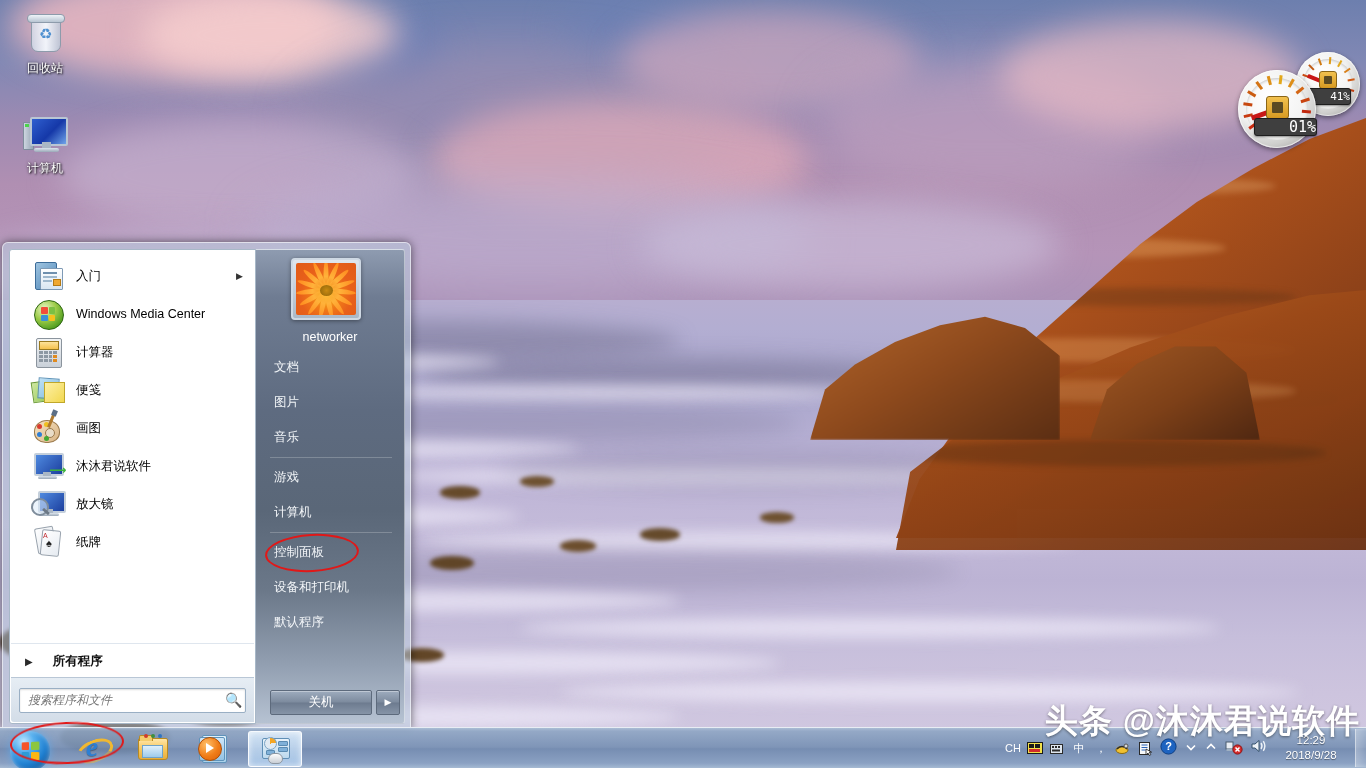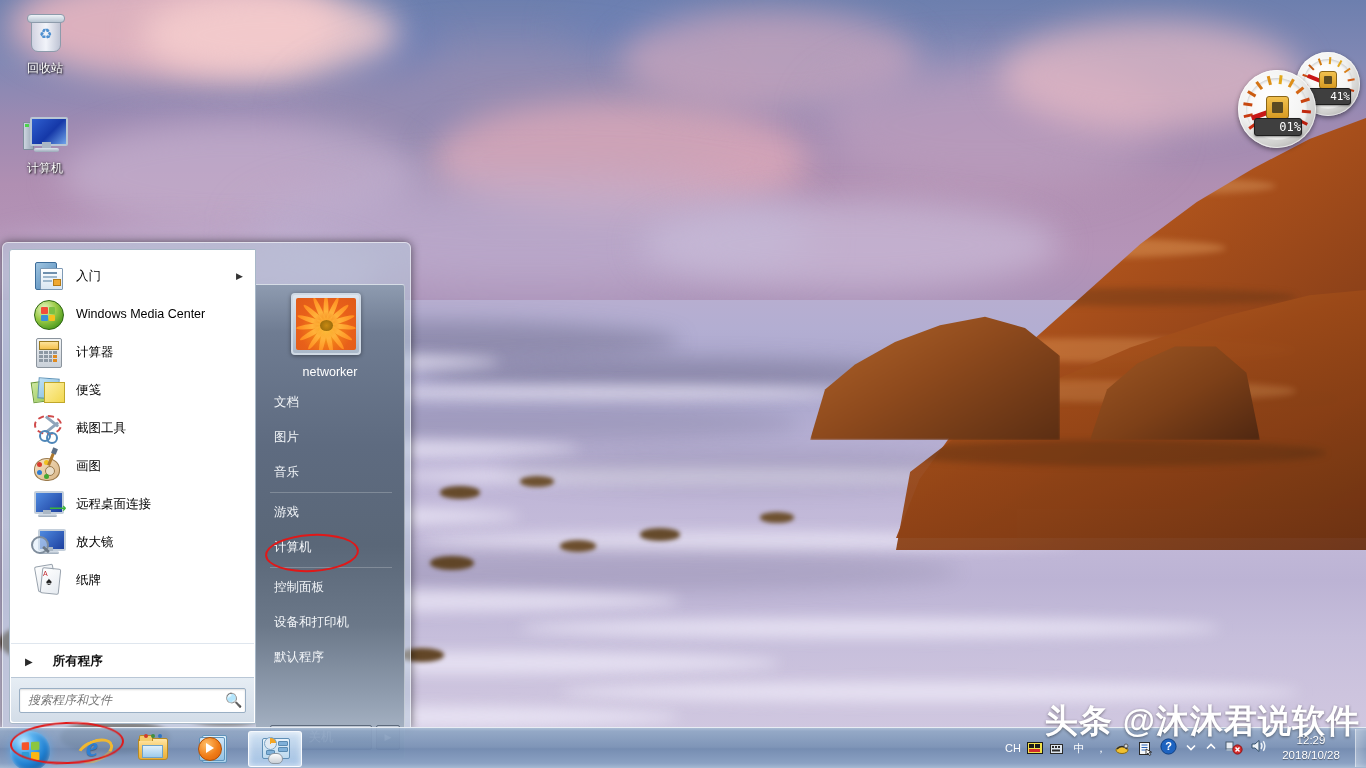--- a/index.html
+++ b/index.html
@@ -101,21 +101,21 @@
   #startmenu{position:absolute;left:2px;top:242px;width:409px;height:487px;
      border-radius:6px 6px 0 0;
      box-shadow:0 0 10px rgba(0,0,0,.55);
      background:rgba(182,198,216,.55);
      border:1px solid rgba(255,255,255,.55);
      border-bottom:none;box-sizing:border-box;padding:6px 5px 0 6px;}
   #sm-left{position:absolute;left:6px;top:6px;width:247px;height:475px;
      background:#fff;border:1px solid #a8b8c8;border-radius:3px 0 0 3px;box-sizing:border-box;}
   #sm-right{position:absolute;left:253px;top:6px;width:149px;height:475px;
      background:linear-gradient(to bottom,#8e9bb0 0%,#6f7c92 10%,#5e6b80 34%,#5a6778 55%,#6b7889 72%,#93a0b2 88%,#b6c2d2 100%);
-     border:1px solid rgba(255,255,255,.45);border-left:none;border-radius:0 3px 3px 0;box-sizing:border-box;margin-top:35px;}
+     border:1px solid rgba(255,255,255,.45);border-left:none;border-radius:0 3px 3px 0;box-sizing:border-box;}
 
   .sm-items{padding:7px 0 0 0;}
   .sm-item{display:flex;align-items:center;height:38px;padding-left:22px;cursor:default;}
   .sm-item .ico{width:32px;height:32px;margin-right:12px;position:relative;flex:0 0 32px;}
   .sm-item .txt{font-size:12.5px;color:#000;}
   .sm-item .arrow{margin-left:auto;margin-right:12px;color:#333;font-size:9px;}
 
   #allprogs{position:absolute;left:1px;right:1px;bottom:45px;height:34px;
      border-top:1px solid #dfe6ee;display:flex;align-items:center;padding-left:14px;cursor:default;}
   #allprogs .tri{color:#2a2a2a;font-size:10px;margin-right:20px;}
@@ -375,21 +375,21 @@
       <div class="tick" style="transform:rotate(255deg) translate(25px,-1.5px);width:9px;height:3px;background:#dd9017;"></div>
       <div class="tick" style="transform:rotate(277deg) translate(25px,-1.5px);width:9px;height:3px;background:#e3a81b;"></div>
       <div class="tick" style="transform:rotate(299deg) translate(25px,-1.5px);width:9px;height:3px;background:#de8e18;"></div>
       <div class="tick" style="transform:rotate(321deg) translate(25px,-1.5px);width:9px;height:3px;background:#d46614;"></div>
       <div class="tick" style="transform:rotate(343deg) translate(25px,-1.5px);width:9px;height:3px;background:#c94410;"></div>
       <div class="tick" style="transform:rotate(5deg) translate(25px,-1.5px);width:9px;height:3px;background:#c1290e;"></div>
       <div class="tick" style="transform:rotate(27deg) translate(25px,-1.5px);width:9px;height:3px;background:#ba1e0c;"></div>
 
       <div class="tick" style="transform:rotate(160deg) translate(7px,-2.5px);width:20px;height:5px;background:#c81818;border-radius:1px;"></div>
       <div class="chip" style="left:28px;top:26px;width:21px;height:21px;"></div>
-      <div class="pct" style="left:16px;top:48px;width:46px;height:16px;line-height:16px;font-size:12px;">01%</div>
+      <div class="pct" style="left:16px;top:48px;width:46px;height:16px;line-height:16px;font-size:15px;padding-left:15px;">01%</div>
     </div>
   </div>
 
   <div id="startmenu">
 
     <div id="sm-left">
       <div class="sm-items">
 
         <div class="sm-item">
           <div class="ico">
@@ -441,30 +441,20 @@
 
         <div class="sm-item">
           <div class="ico">
             <div style="position:absolute;left:0px;top:7px;width:19px;height:19px;background:linear-gradient(135deg,#cfe8a0,#8fc450);border:1px solid #6b9a36;transform:rotate(-8deg);"></div>
             <div style="position:absolute;left:6px;top:4px;width:19px;height:19px;background:linear-gradient(135deg,#bfe1f5,#7fb9de);border:1px solid #5d93b8;transform:rotate(4deg);"></div>
             <div style="position:absolute;left:12px;top:8px;width:19px;height:19px;background:linear-gradient(135deg,#fdf0a6,#f2d84f);border:1px solid #c0a72a;"></div>
           </div>
           <div class="txt">便笺</div>
         </div>
 
-        <div class="sm-item">
-          <div class="ico">
-            <div style="position:absolute;left:2px;top:3px;width:24px;height:16px;border:2px dashed #d04a4a;border-radius:50%;"></div>
-            <div style="position:absolute;left:12px;top:8px;width:16px;height:3px;background:#8fa4bb;transform:rotate(38deg);border-radius:1px;"></div>
-            <div style="position:absolute;left:12px;top:14px;width:16px;height:3px;background:#8fa4bb;transform:rotate(-38deg);border-radius:1px;"></div>
-            <div style="position:absolute;left:7px;top:18px;width:8px;height:8px;border:2px solid #4e86b8;border-radius:50%;"></div>
-            <div style="position:absolute;left:14px;top:20px;width:8px;height:8px;border:2px solid #4e86b8;border-radius:50%;"></div>
-          </div>
-          <div class="txt">截图工具</div>
-        </div>
 
         <div class="sm-item">
           <div class="ico">
             <div style="position:absolute;left:2px;top:8px;width:24px;height:21px;border-radius:50% 50% 45% 45%;background:linear-gradient(135deg,#f6e3c4,#d9b585);border:1px solid #9b7a4c;"></div>
             <div style="position:absolute;left:13px;top:16px;width:8px;height:8px;border-radius:50%;background:#e9ddc8;border:1px solid #9b7a4c;"></div>
             <div style="position:absolute;left:5px;top:12px;width:5px;height:5px;border-radius:50%;background:#d93c2e;"></div>
             <div style="position:absolute;left:5px;top:20px;width:5px;height:5px;border-radius:50%;background:#2f7ed4;"></div>
             <div style="position:absolute;left:12px;top:24px;width:5px;height:5px;border-radius:50%;background:#43a832;"></div>
             <div style="position:absolute;left:12px;top:10px;width:5px;height:5px;border-radius:50%;background:#f0c020;"></div>
             <div style="position:absolute;left:18px;top:0px;width:3px;height:16px;background:#b07a2e;transform:rotate(22deg);"></div>
@@ -473,21 +463,21 @@
           <div class="txt">画图</div>
         </div>
 
         <div class="sm-item">
           <div class="ico">
             <div style="position:absolute;left:2px;top:3px;width:26px;height:19px;background:linear-gradient(135deg,#4f8ae0,#1c3f9e);border:2px solid #c4cfdb;border-radius:2px;"></div>
             <div style="position:absolute;left:11px;top:22px;width:8px;height:4px;background:#aab7c5;"></div>
             <div style="position:absolute;left:6px;top:26px;width:19px;height:3px;background:linear-gradient(to bottom,#dde5ee,#9aa8b7);border-radius:2px;"></div>
             <div style="position:absolute;left:17px;top:14px;color:#3cb43c;font-size:12px;font-weight:bold;line-height:12px;">⟶</div>
           </div>
-          <div class="txt">远程桌面连接</div>
+          <div class="txt">沐沐君说软件</div>
         </div>
 
         <div class="sm-item">
           <div class="ico">
             <div style="position:absolute;left:6px;top:3px;width:24px;height:18px;background:linear-gradient(135deg,#4f8ae0,#1c3f9e);border:2px solid #c4cfdb;border-radius:2px;"></div>
             <div style="position:absolute;left:13px;top:21px;width:8px;height:4px;background:#aab7c5;"></div>
             <div style="position:absolute;left:8px;top:25px;width:19px;height:3px;background:linear-gradient(to bottom,#dde5ee,#9aa8b7);border-radius:2px;"></div>
             <div style="position:absolute;left:-1px;top:10px;width:14px;height:14px;border-radius:50%;border:2px solid #7f8d9c;background:rgba(220,235,250,.55);"></div>
             <div style="position:absolute;left:10px;top:22px;width:8px;height:3px;background:#6b7886;transform:rotate(42deg);border-radius:1px;"></div>
           </div>
@@ -700,21 +690,21 @@
       <div class="trayico">
         <svg width="18" height="16" viewBox="0 0 18 16">
             <path d="M1 6 L4 6 L8 2.5 L8 13.5 L4 10 L1 10 Z" fill="#eef3f8" stroke="#33506b"></path>
             <path d="M10 5 Q12 8 10 11" stroke="#eef3f8" stroke-width="1.4" fill="none"></path>
             <path d="M12.3 3.2 Q15.4 8 12.3 12.8" stroke="#eef3f8" stroke-width="1.4" fill="none"></path>
           </svg>
       </div>
 
       <div id="clock">
         <div>12:29</div>
-        <div>2018/10/28</div>
+        <div>2018/9/28</div>
       </div>
 
       <div id="showdesk"></div>
     </div>
   </div>
 
   <div class="annot" style="left:10px;top:722px;width:110px;height:38px;transform:rotate(-2deg);"></div>
 
   <div id="watermark">头条 @沐沐君说软件</div>
 </div>

